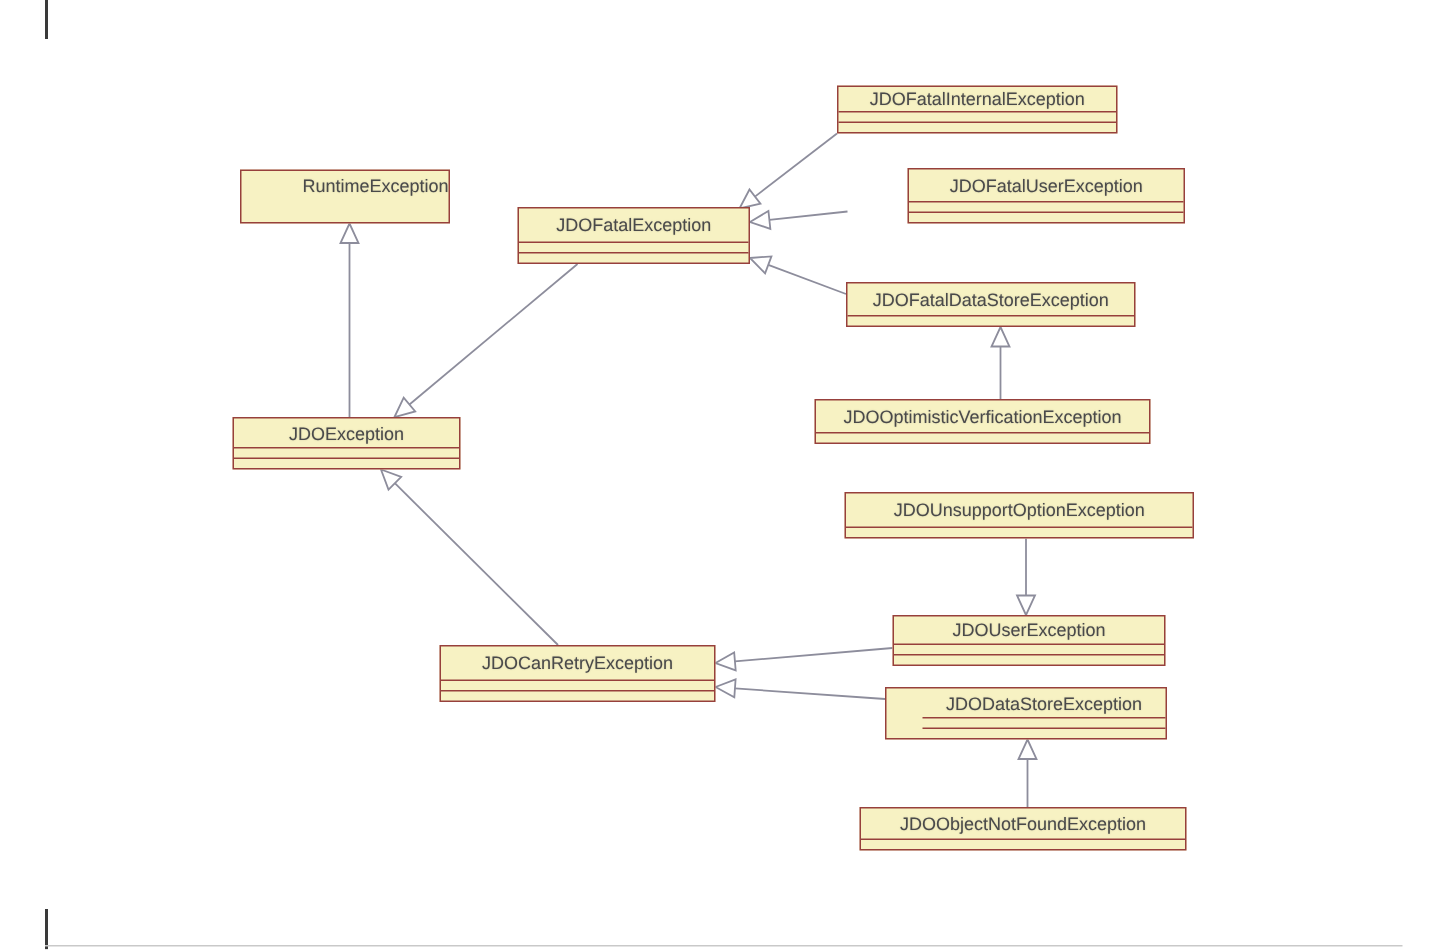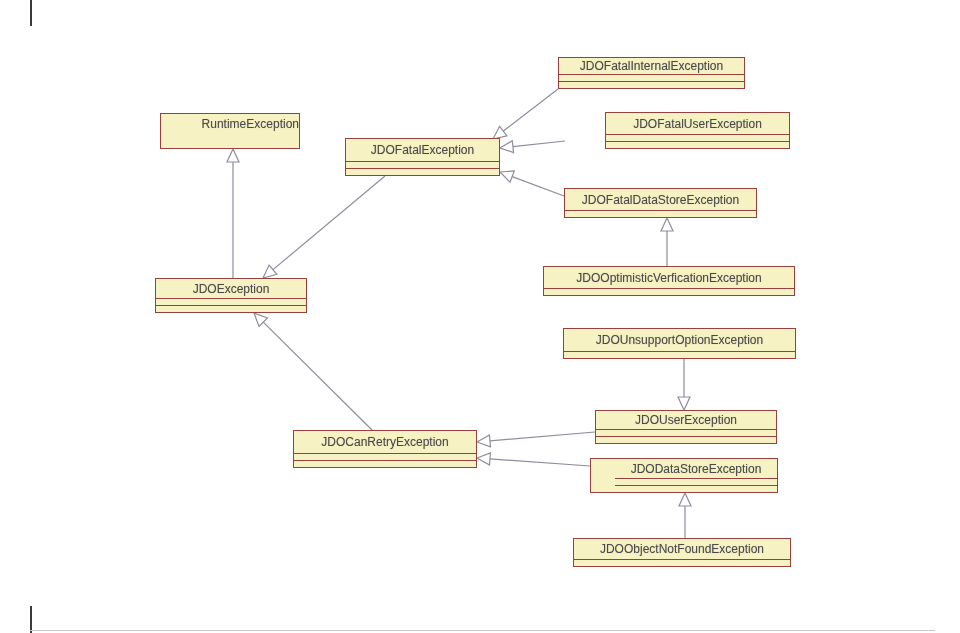--- a/index.html
+++ b/index.html
@@ -83,21 +83,21 @@
       </div>
       <div class="uml-class" style="left: 565px; top: 112px; width: 185px; height: 37px; margin-left: 40px;">
     <div class="uml-name">JDOFatalUserException</div>
   <div class="strip"></div>
         <div class="strip"></div>
       </div>
       <div class="uml-class" style="left: 564px; top: 188px; width: 193px; height: 30px;">
     <div class="uml-name">JDOFatalDataStoreException</div>
   <div class="strip"></div>
       </div>
-      <div class="uml-class" style="left: 543px; top: 266px; width: 252px; height: 30px;">
+      <div class="uml-class" style="left: 543px; top: 266px; width: 224px; height: 30px;">
     <div class="uml-name">JDOOptimisticVerficationException</div>
   <div class="strip"></div>
       </div>
       <div class="uml-class" style="left: 155px; top: 278px; width: 152px; height: 35px;">
     <div class="uml-name">JDOException</div>
   <div class="strip"></div>
         <div class="strip"></div>
       </div>
       <div class="uml-class" style="left: 563px; top: 328px; width: 233px; height: 31px;">
     <div class="uml-name">JDOUnsupportOptionException</div>

